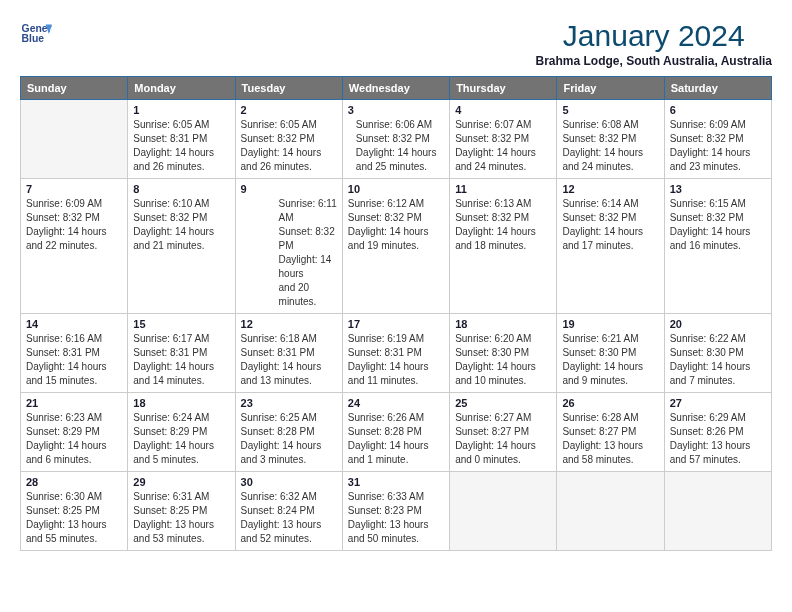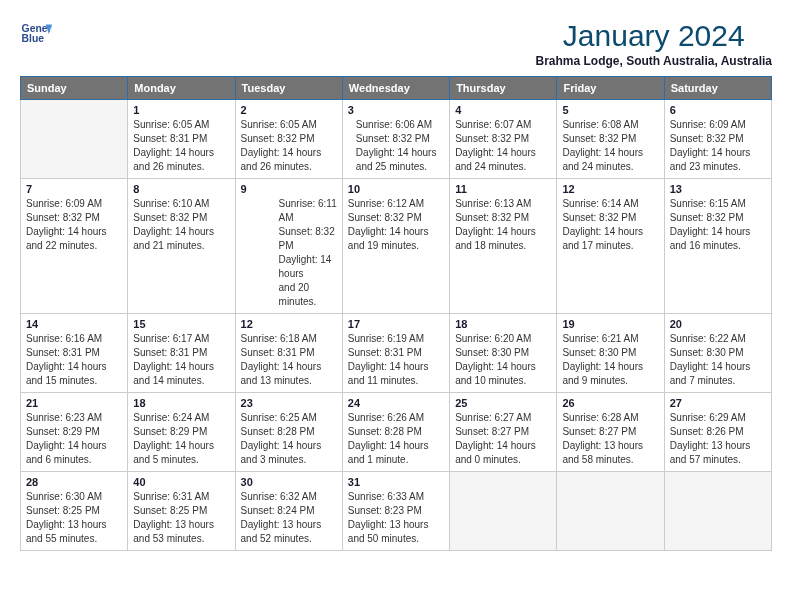--- a/index.html
+++ b/index.html
@@ -314,21 +314,21 @@
         </tr>
         <tr class="week-row">
           <td>
             <div class="day-num">28</div>
             <div class="day-info" style="white-space: pre-line;">Sunrise: 6:30 AM
 Sunset: 8:25 PM
 Daylight: 13 hours
 and 55 minutes.</div>
           </td>
           <td>
-            <div class="day-num">40</div>
+            <div class="day-num">29</div>
             <div class="day-info" style="white-space: pre-line;">Sunrise: 6:31 AM
 Sunset: 8:25 PM
 Daylight: 13 hours
 and 53 minutes.</div>
           </td>
           <td>
             <div class="day-num">30</div>
             <div class="day-info" style="white-space: pre-line;">Sunrise: 6:32 AM
 Sunset: 8:24 PM
 Daylight: 13 hours

